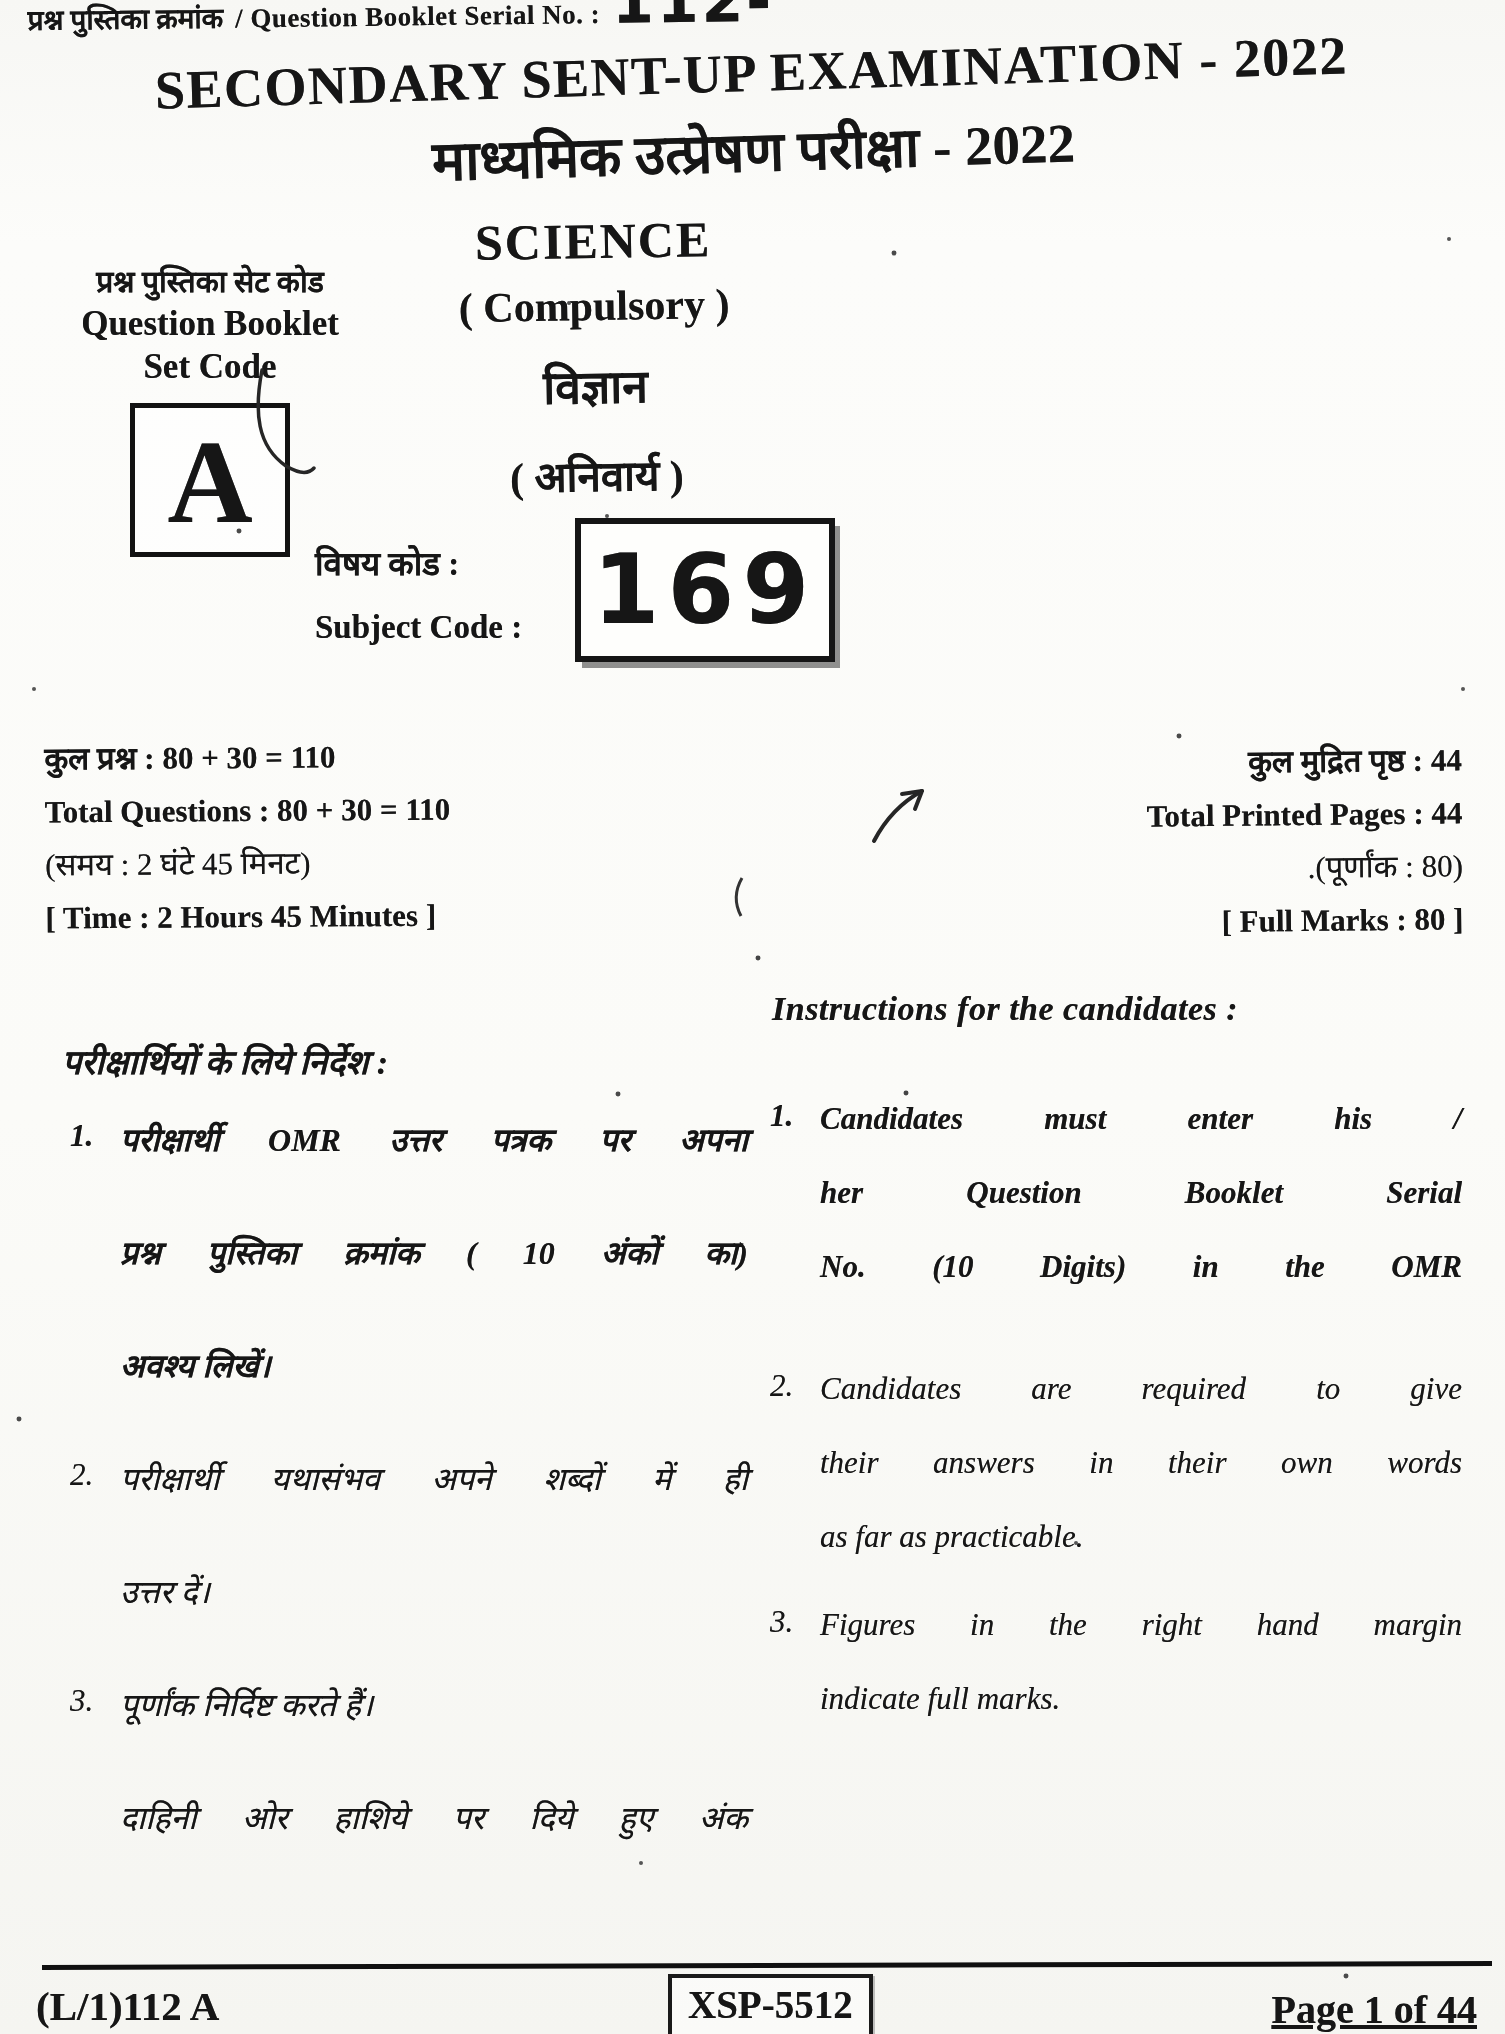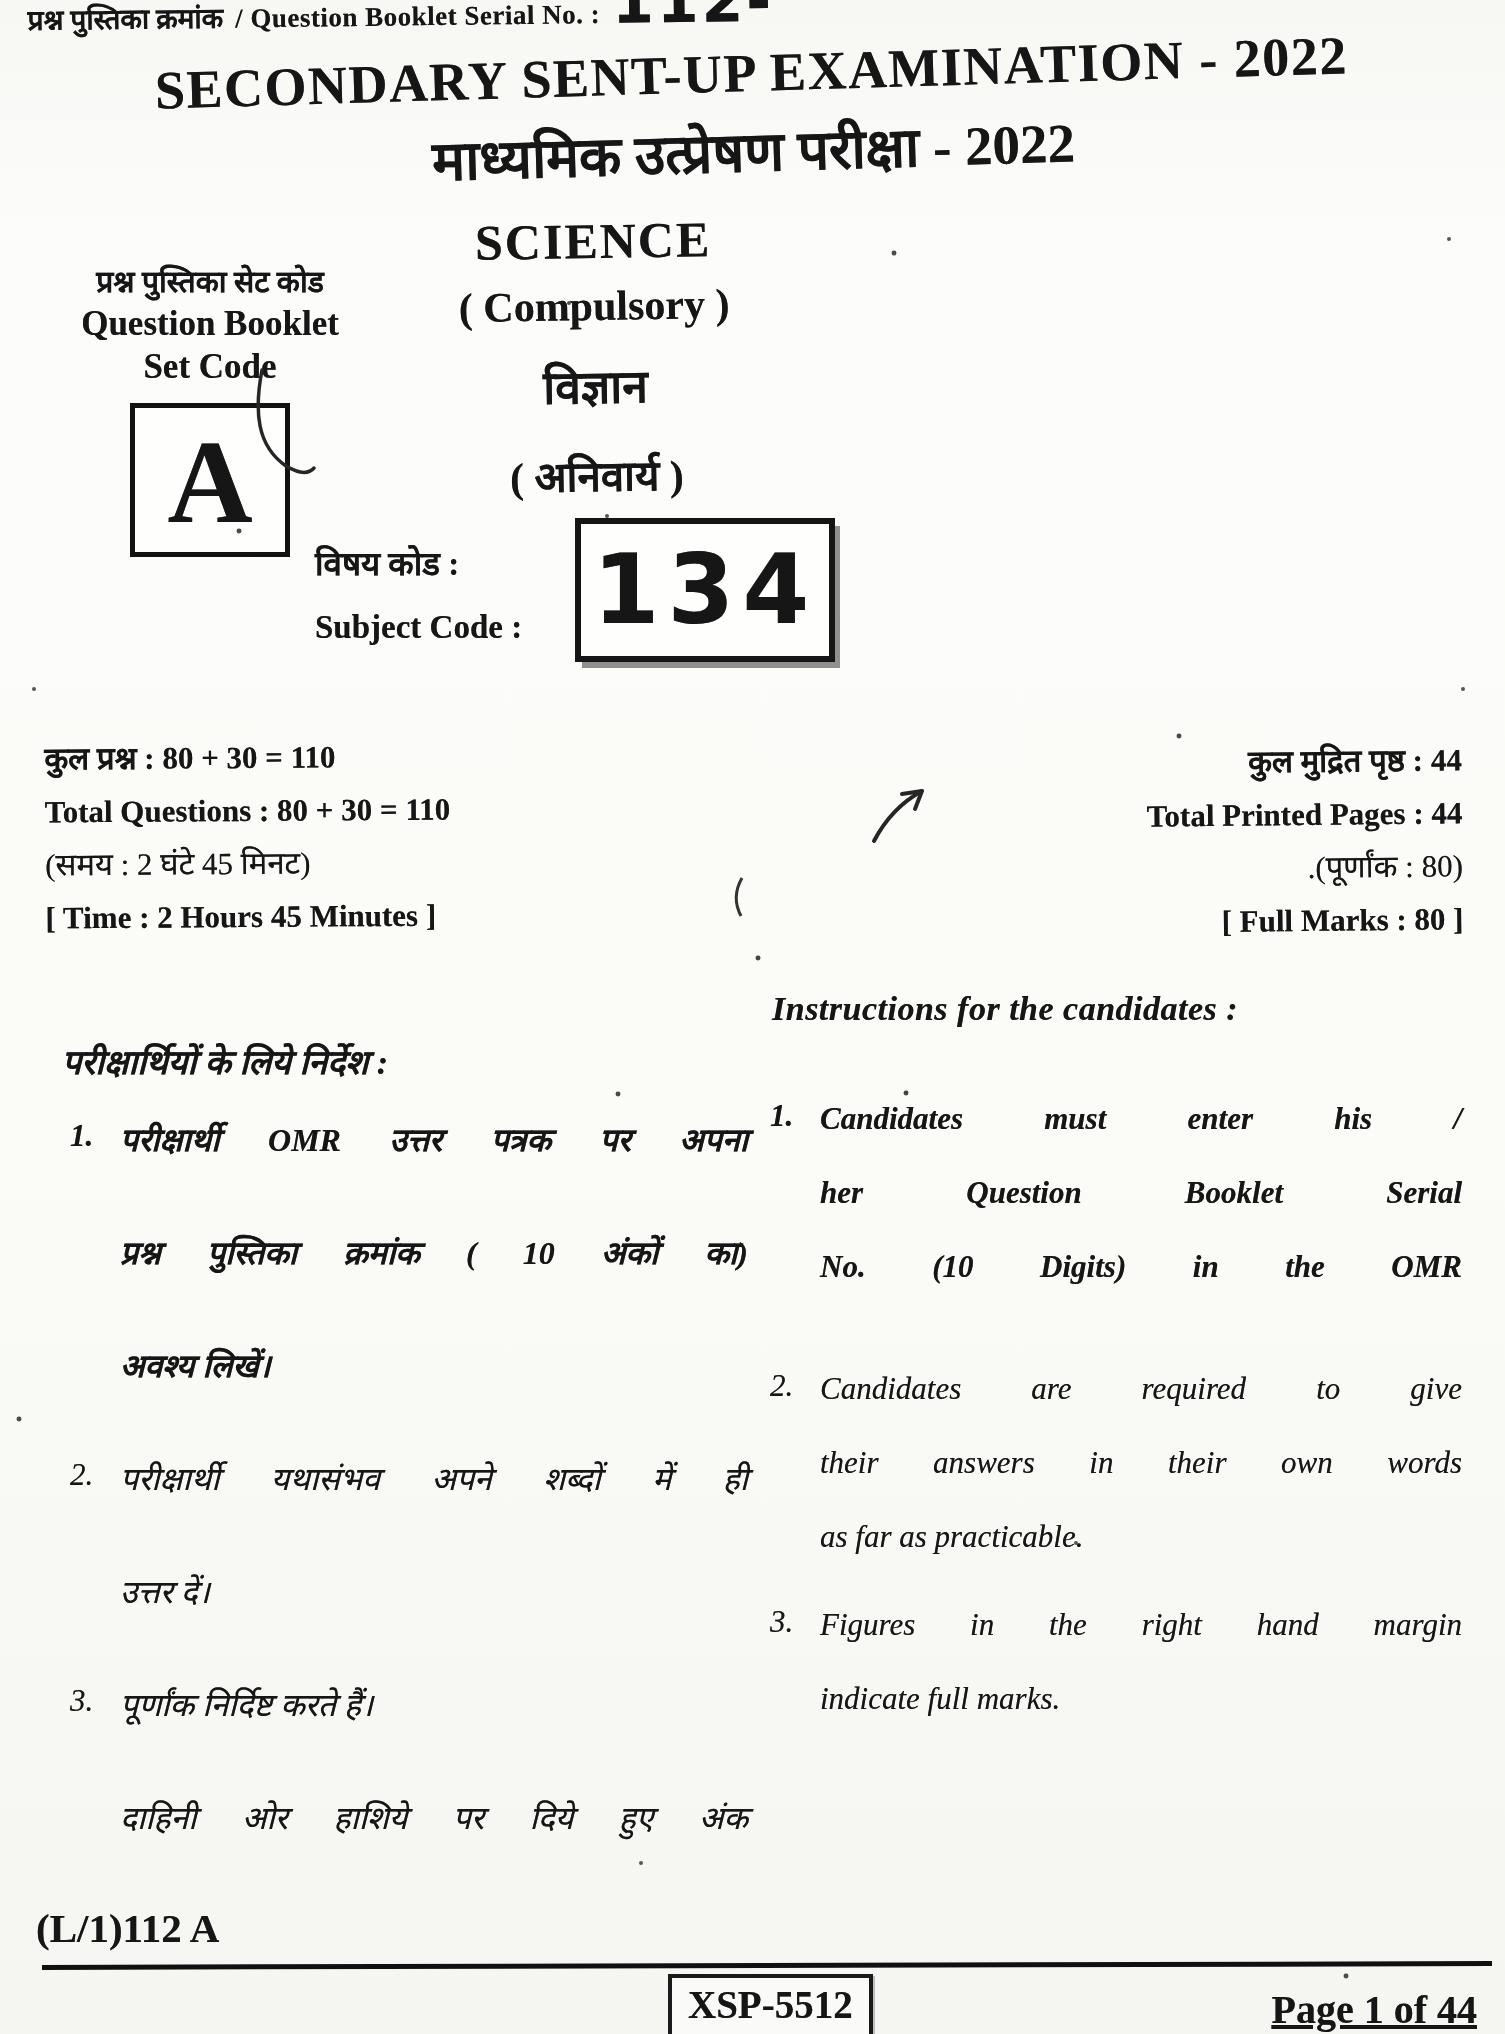--- a/index.html
+++ b/index.html
@@ -66,21 +66,21 @@
   .item .lines{flex:1;}
   .col-hi .line{height:113px;font-size:32px;line-height:44px;}
   .col-en .line{height:74px;font-size:31px;line-height:41px;}
   .col-en .item1{margin-bottom:48px;}
   .col-en .item2{margin-bottom:14px;}
   .bold-item{font-weight:700;}
   .jl{text-align:justify;text-align-last:justify;}
 
   
   .footer-rule{position:absolute;left:42px;top:1963px;width:1450px;height:5px;background:#101010;transform:rotate(-0.15deg);}
-  .footer-left{position:absolute;left:36px;top:1904px;font-weight:600;font-size:41px;}
+  .footer-left{position:absolute;left:36px;top:1982px;font-weight:600;font-size:41px;}
   .footer-center{position:absolute;left:668px;top:1974px;border:4px solid #1a1a1a;padding:4px 16px 16px;font-weight:600;font-size:39px;background:rgba(255,255,255,.5);box-shadow:2px 2px 0 rgba(90,90,90,.35);}
   .footer-right{position:absolute;right:28px;top:1986px;font-weight:600;font-size:40px;text-decoration:underline;}
 
   
   .pen-marks{position:absolute;inset:0;pointer-events:none;}
   .specks{position:absolute;top:0;left:0;width:2px;height:2px;border-radius:50%;background:transparent;
     box-shadow:238px 530px 0 1.5px #4a4a4a, 606px 515px 0 1px #555, 893px 252px 0 1.5px #4a4a4a,
     1462px 688px 0 1px #555, 757px 957px 0 1.5px #444, 33px 688px 0 1px #555,
     617px 1093px 0 1.5px #4a4a4a, 1075px 1542px 0 1px #555, 18px 1418px 0 1.5px #4a4a4a,
     1448px 238px 0 1px #555, 905px 1092px 0 1.5px #444, 568px 302px 0 1px #555,
@@ -116,21 +116,21 @@
     <div class="abox">
       <span class="aletter ser">A</span>
     </div>
   </div>
 
   <div class="subjcode-labels">
     <div class="subjcode-hi dev">विषय कोड :</div>
     <div class="subjcode-en ser">Subject Code :</div>
   </div>
   <div class="codebox">
-    <span class="codeval sans">134</span>
+    <span class="codeval sans">169</span>
   </div>
 
   <div class="info-left">
     <div class="info-line dev w6">कुल प्रश्न : 80 + 30 = 110</div>
     <div class="info-line ser w7">Total Questions : 80 + 30 = 110</div>
     <div class="info-line dev">(समय : 2 घंटे 45 मिनट)</div>
     <div class="info-line ser w6">[ Time : 2 Hours 45 Minutes ]</div>
   </div>
   <div class="info-right">
     <div class="info-line dev w6">कुल मुद्रित पृष्ठ : 44</div>

